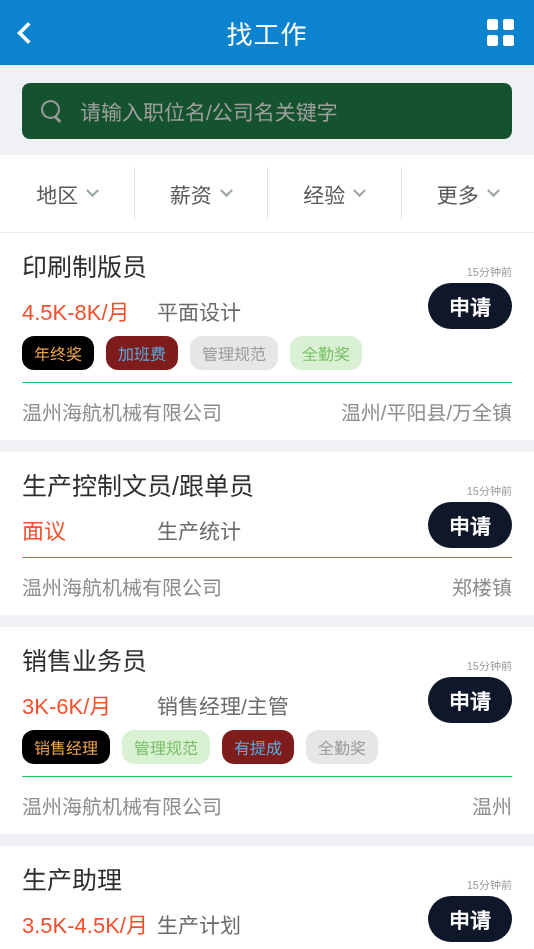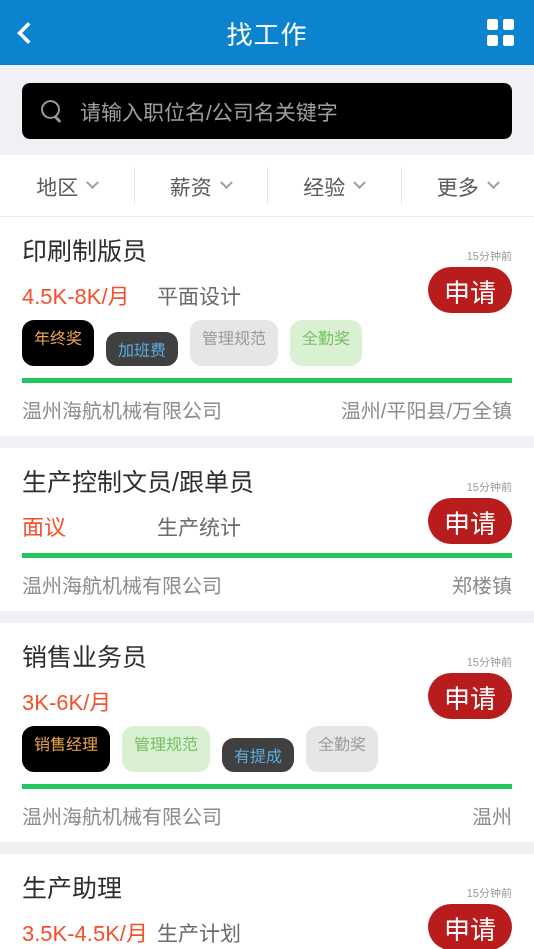--- a/index.html
+++ b/index.html
@@ -73,21 +73,21 @@
     border-radius: 2px;
     display: block;
   }
 
   
   .search-wrap {
     background: #f0f1f4;
     padding: 18px 22px 16px 22px;
   }
   .search-box {
-    background: #000000;
+    background: #14532d;
     border-radius: 8px;
     height: 56px;
     display: flex;
     align-items: center;
     padding: 0 18px;
     cursor: text;
   }
   .search-icon {
     width: 24px;
     height: 24px;
@@ -114,21 +114,21 @@
     transform-origin: left center;
   }
   .search-placeholder {
     color: #9e9e9e;
     font-size: 21px;
   }
 
   
   .filterbar {
     background: #ffffff;
-    height: 62px;
+    height: 78px;
     display: flex;
     align-items: stretch;
     border-bottom: 1px solid #ebebeb;
   }
   .filter-item {
     flex: 1 1 0;
     display: flex;
     align-items: center;
     justify-content: center;
     gap: 10px;
@@ -206,41 +206,42 @@
     margin-top: 10px;
     padding-right: 110px;
   }
   .tag {
     font-size: 16px;
     padding: 5px 12px;
     border-radius: 12px;
     white-space: nowrap;
   }
   .tag.orange { background: #000000; color: #eda34a; }
-  .tag.blue   { background: #404040; color: #5aa9dd; margin-top: 12px; }
+  .tag.blue   { background: #7f1d1d; color: #5aa9dd; }
   .tag.gray   { background: #e6e6e6; color: #9b9b9b; }
   .tag.green  { background: #d9f0d2; color: #77bf66; }
 
   .apply-btn {
     position: absolute;
     right: 0;
     top: 50px;
-    background: #b91c1c;
+    background: #0f172a;
     color: #ffffff;
-    font-size: 26px;
+    font-size: 21px;
     border: none;
     border-radius: 24px;
     width: 84px;
     height: 46px;
     cursor: pointer;
     font-family: inherit;
+    font-weight: bold;
   }
 
   .job-footer {
-    border-top: 5px solid #22c55e;
+    border-top: 1px solid #22c55e;
     display: flex;
     align-items: center;
     justify-content: space-between;
     height: 58px;
     font-size: 20px;
     color: #8d8d8d;
   }
   .job-company { overflow: hidden; white-space: nowrap; }
   .job-location { flex: 0 0 auto; margin-left: 14px; }
 </style>
@@ -330,20 +331,21 @@
       </div>
     </div>
     <div class="job-card">
       <div class="job-main">
         <div class="job-row-title">
           <div class="job-title">销售业务员</div>
           <div class="job-time">15分钟前</div>
         </div>
         <div class="job-row-sub">
           <div class="job-salary">3K-6K/月</div>
+          <div class="job-category">销售经理/主管</div>
         </div>
         <div class="job-tags">
           <span class="tag orange">销售经理</span>
           <span class="tag green">管理规范</span>
           <span class="tag blue">有提成</span>
           <span class="tag gray">全勤奖</span>
         </div>
         <button class="apply-btn">申请</button>
       </div>
       <div class="job-footer">

